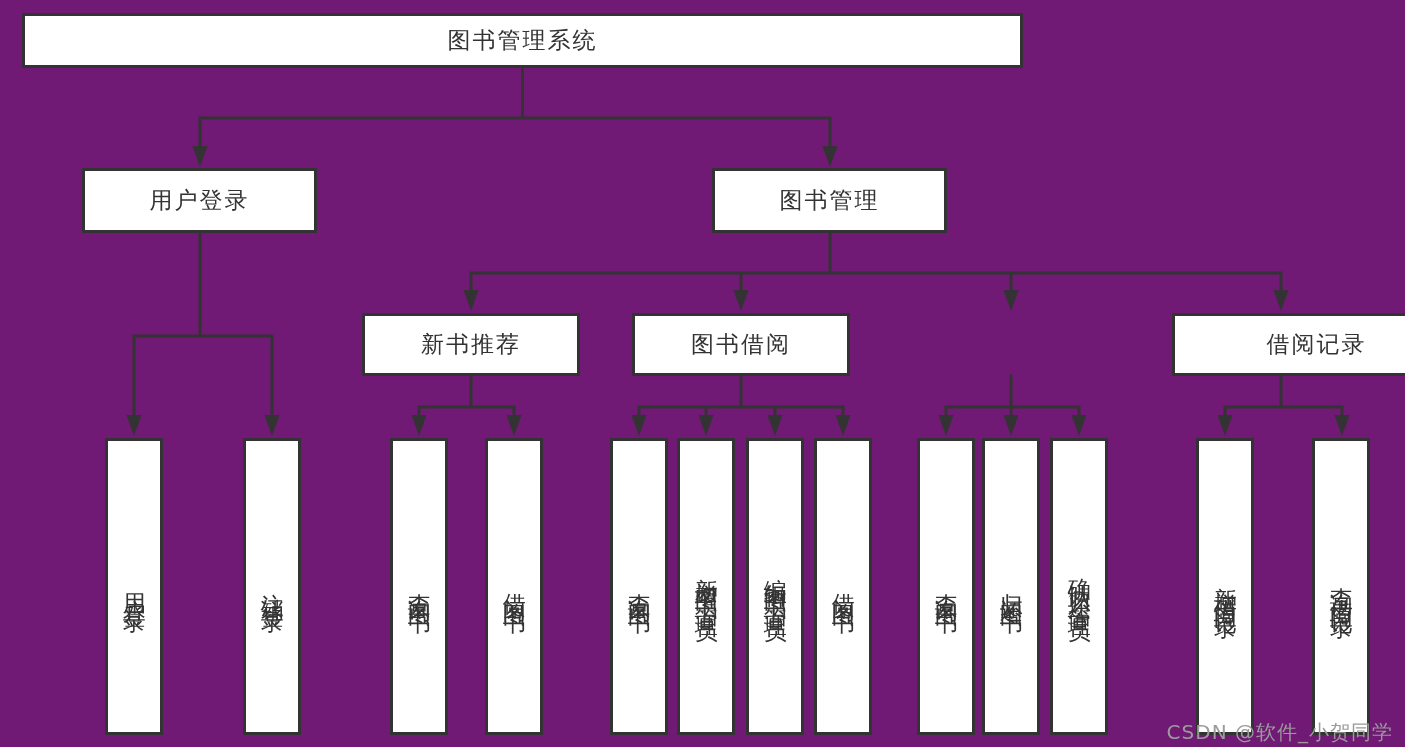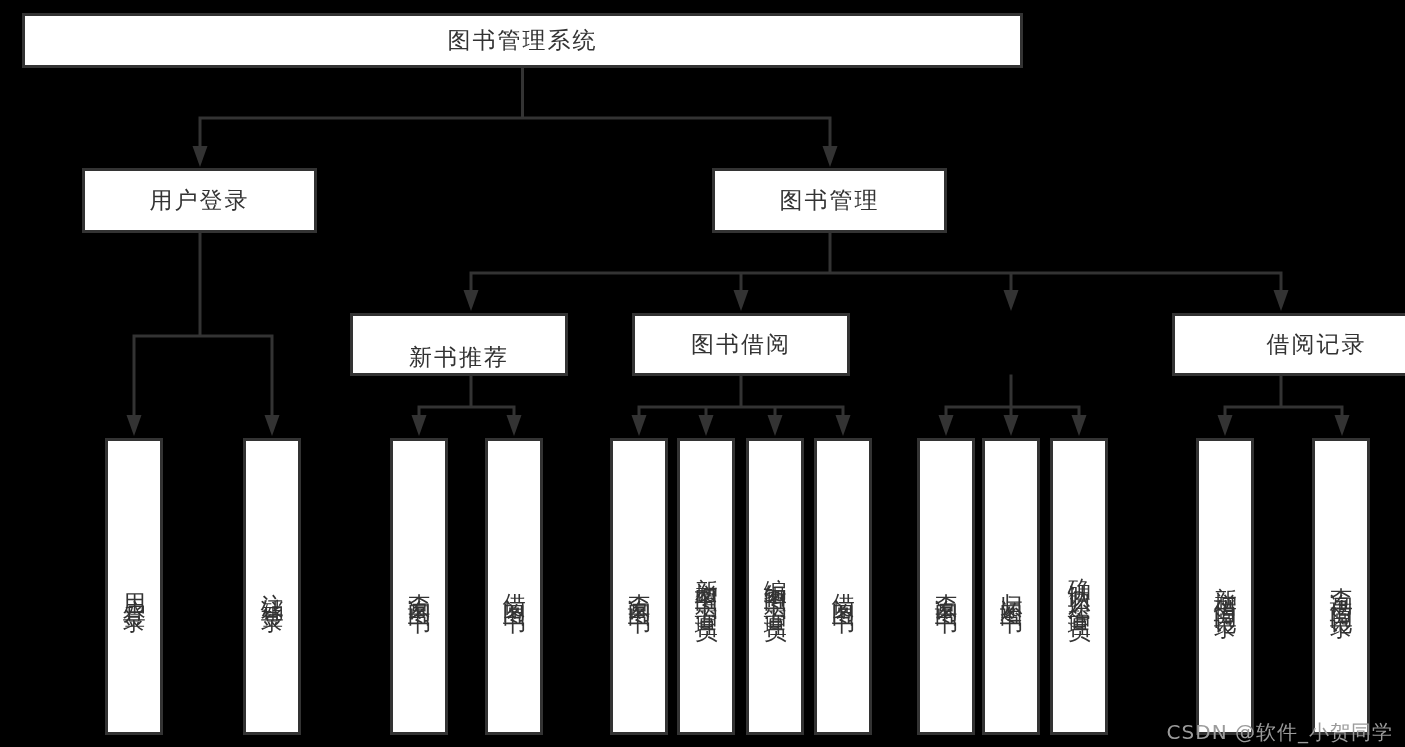--- a/index.html
+++ b/index.html
@@ -5,21 +5,21 @@
   html, body {
     margin: 0;
     padding: 0;
     background: #ffffff;
     font-family: "DejaVu Sans", sans-serif;
   }
   .canvas {
     position: relative;
     width: 1405px;
     height: 747px;
-    background: #000000;
+    background: #701a75;
     overflow: hidden;
   }
   .connectors {
     position: absolute;
     left: 0;
     top: 0;
     pointer-events: none;
   }
   .node {
     position: absolute;
@@ -104,21 +104,21 @@
     <span class="hlabel">图书管理系统</span>
   </div>
 
   <div class="node" style="left:82px; top:168px; width:235px; height:65px;">
     <span class="hlabel">用户登录</span>
   </div>
   <div class="node" style="left:712px; top:168px; width:235px; height:65px;text-align:right;">
     <span class="hlabel">图书管理</span>
   </div>
 
-  <div class="node" style="left:350px; top:313px; width:218px; height:63px;align-items:flex-end;">
+  <div class="node" style="left:362px; top:313px; width:218px; height:63px;">
     <span class="hlabel">新书推荐</span>
   </div>
   <div class="node" style="left:632px; top:313px; width:218px; height:63px;">
     <span class="hlabel">图书借阅</span>
   </div>
   <div class="node" style="left:1172px; top:313px; width:256px; height:63px;padding-left:33px;">
     <span class="hlabel">借阅记录</span>
   </div>
 
   <div class="node leaf" style="left:105px;">

